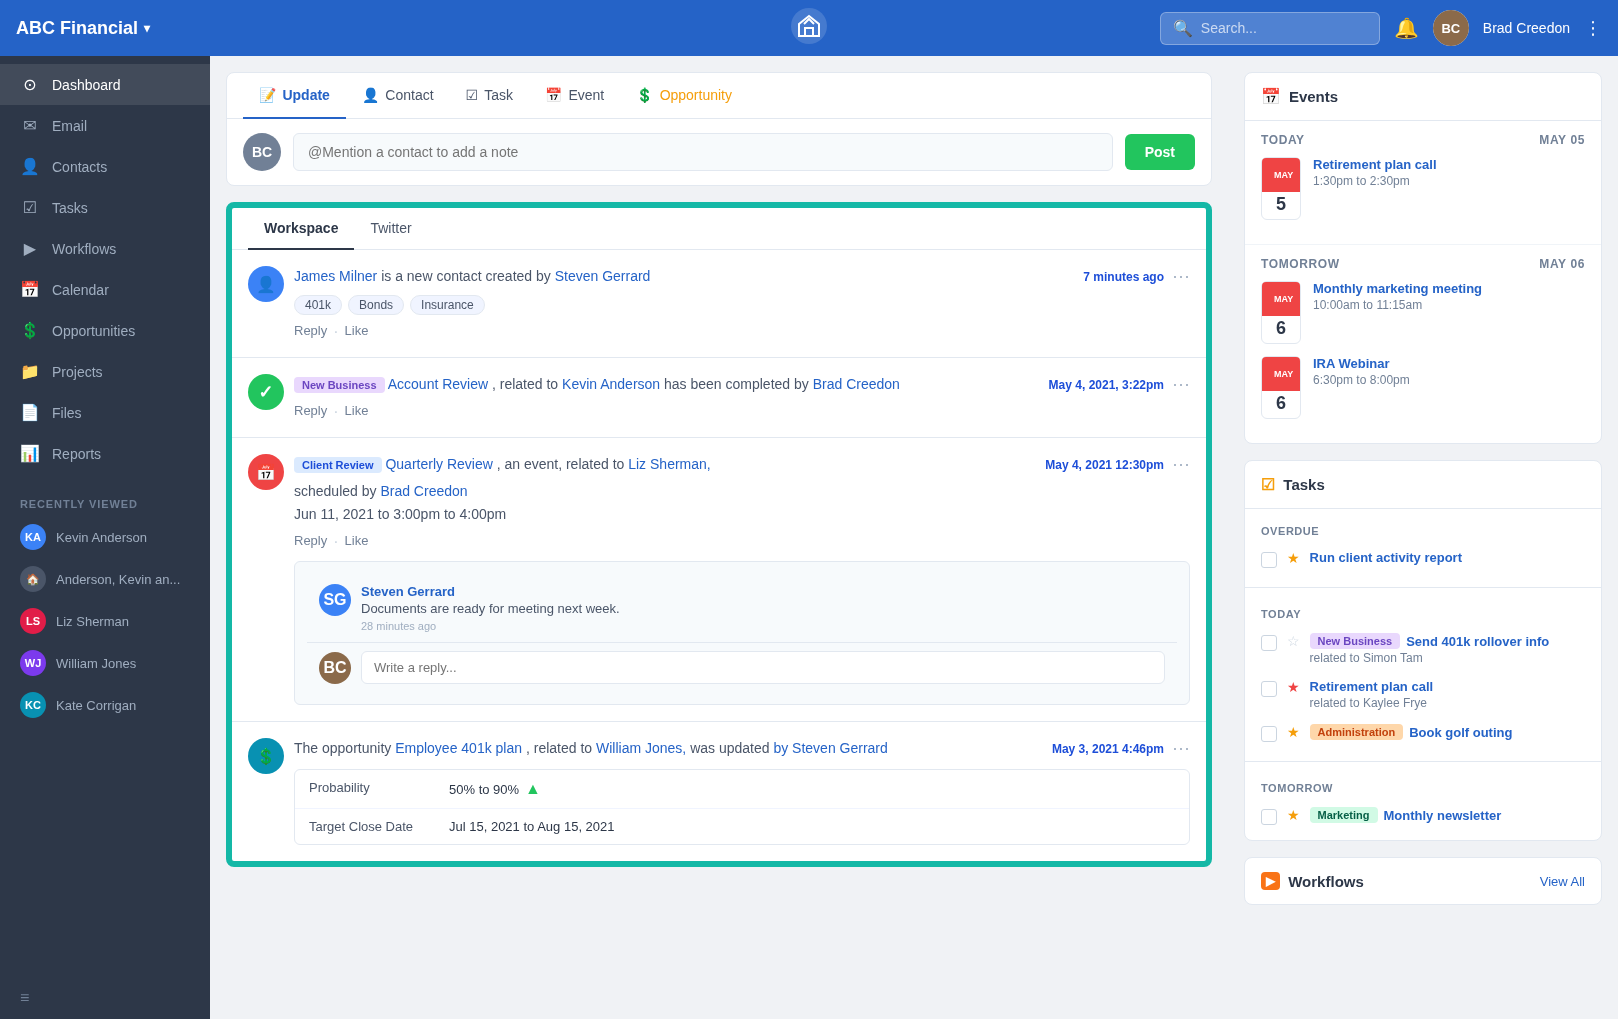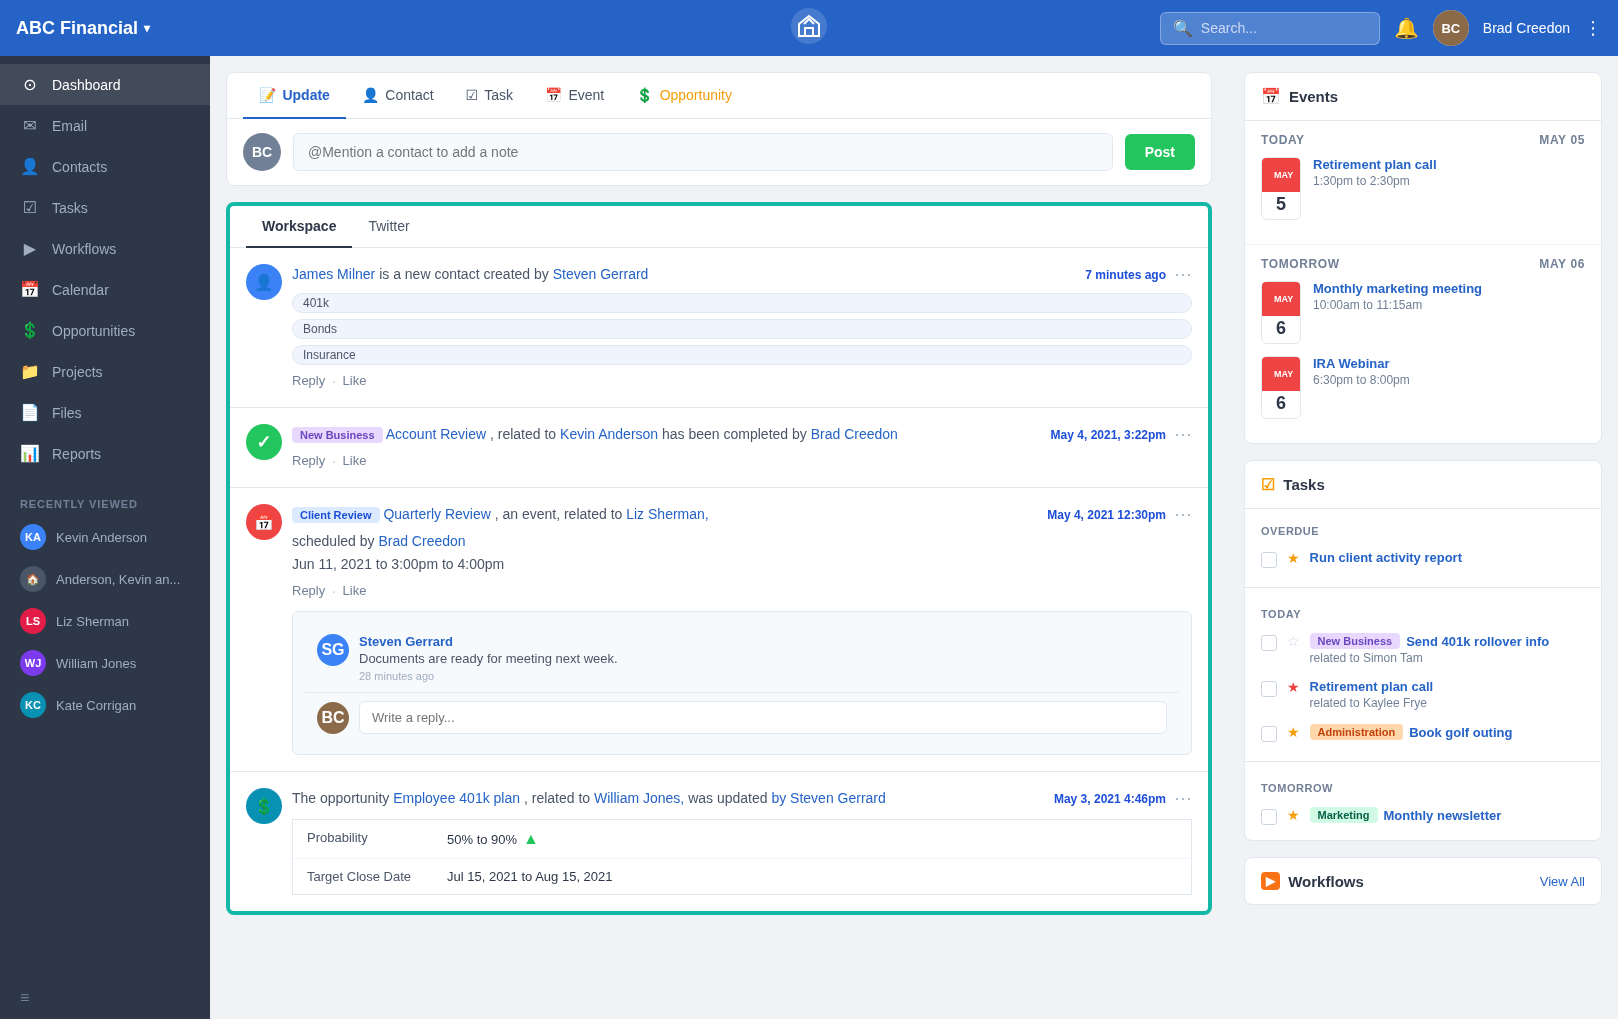--- a/index.html
+++ b/index.html
@@ -191,21 +191,21 @@
       padding: 10px 20px;
       font-size: 14px;
       font-weight: 600;
       cursor: pointer;
     }
 
     
     .feed-panel {
       background: white;
       border-radius: 8px;
-      border: 4px solid #14b8a6;
+      border: 6px solid #14b8a6;
       overflow: hidden;
     }
     .feed-tabs {
       display: flex;
       padding: 0 16px;
       border-bottom: 1px solid #e2e8f0;
     }
     .feed-tab {
       padding: 12px 16px;
       font-size: 14px;
@@ -244,21 +244,20 @@
       justify-content: space-between;
       margin-bottom: 6px;
     }
     .feed-item-time { font-size: 12px; color: #1d4ed8; font-weight: bold; }
     .feed-item-more { color: #a0aec0; cursor: pointer; font-size: 18px; }
     .feed-tags {
       display: flex;
       gap: 6px;
       margin: 8px 0;
       flex-wrap: wrap;
-      flex-direction: column;
     }
     .feed-tag {
       background: #f0f4ff;
       color: #4a5568;
       border: 1px solid #e2e8f0;
       border-radius: 20px;
       padding: 2px 10px;
       font-size: 12px;
     }
     .feed-actions { margin-top: 8px; display: flex; gap: 0; }
@@ -313,21 +312,21 @@
       border-radius: 6px;
       padding: 8px 12px;
       font-size: 13px;
       outline: none;
       color: #4a5568;
     }
 
     
     .prob-table {
       border: 1px solid #e2e8f0;
-      border-radius: 0;
+      border-radius: 6px;
       margin-top: 10px;
       overflow: hidden;
       background: white;
     }
     .prob-row {
       display: flex;
       padding: 10px 14px;
       border-bottom: 1px solid #f0f4ff;
       font-size: 13px;
     }

